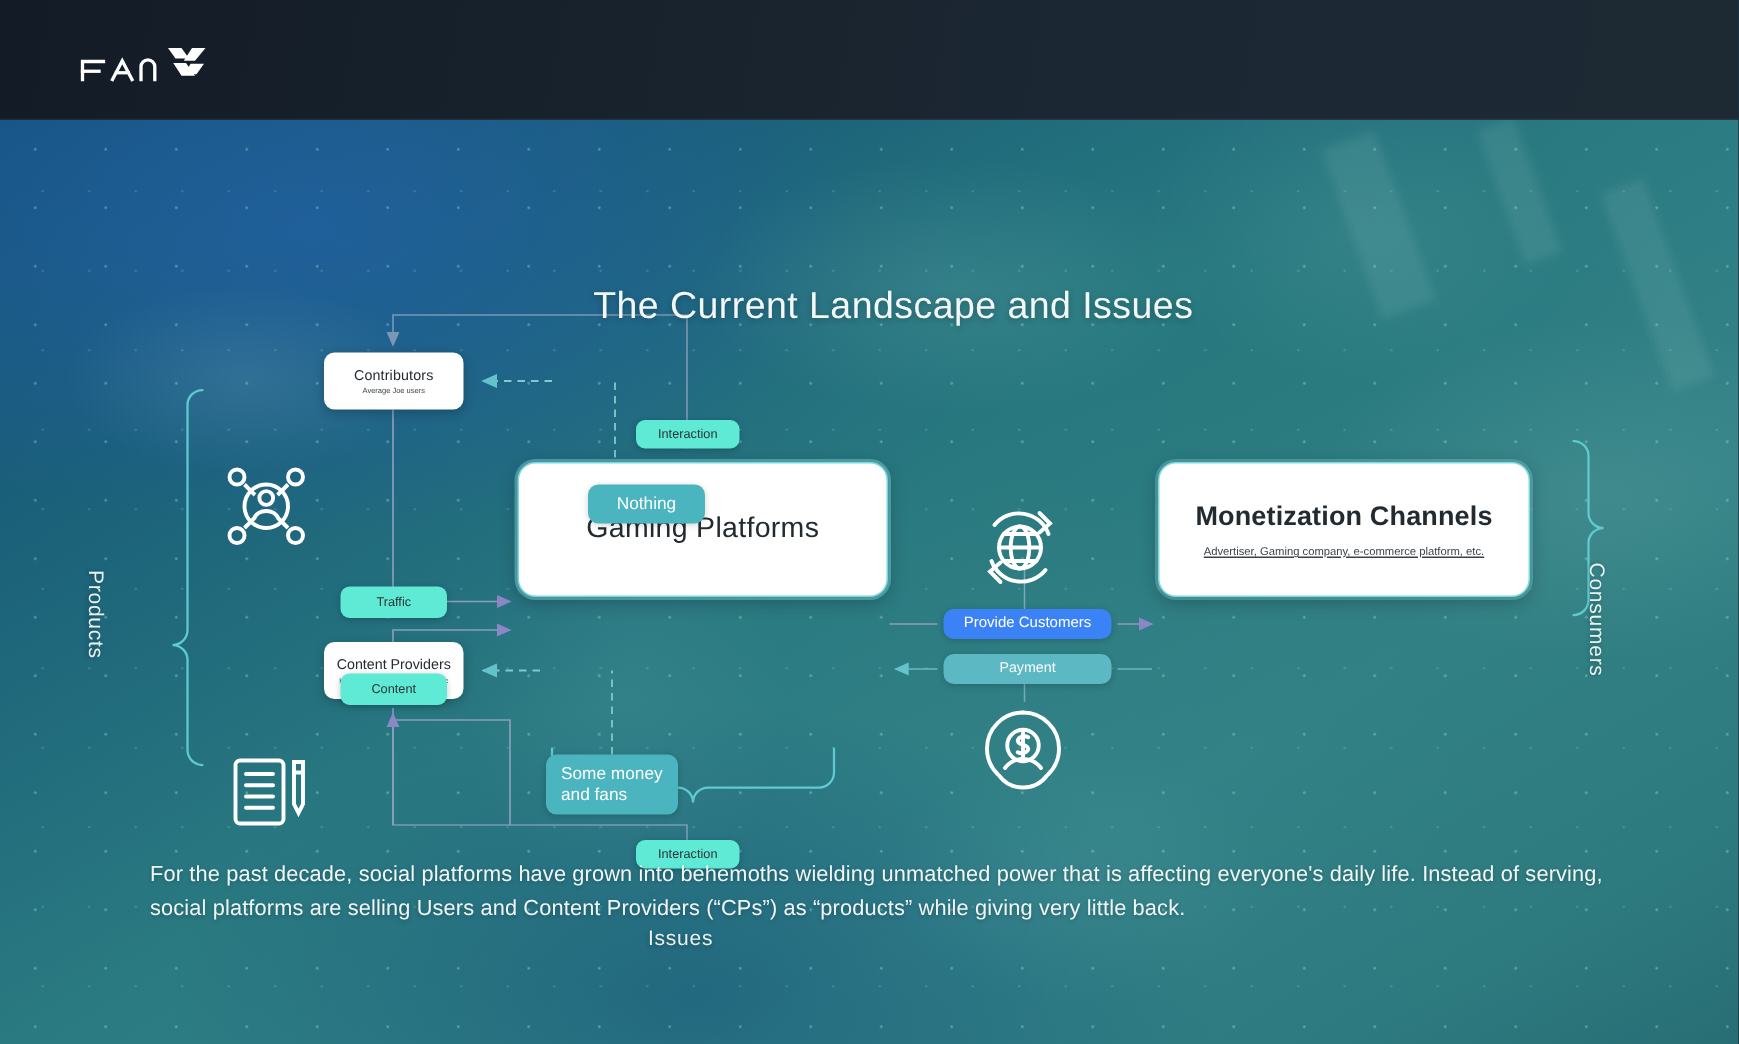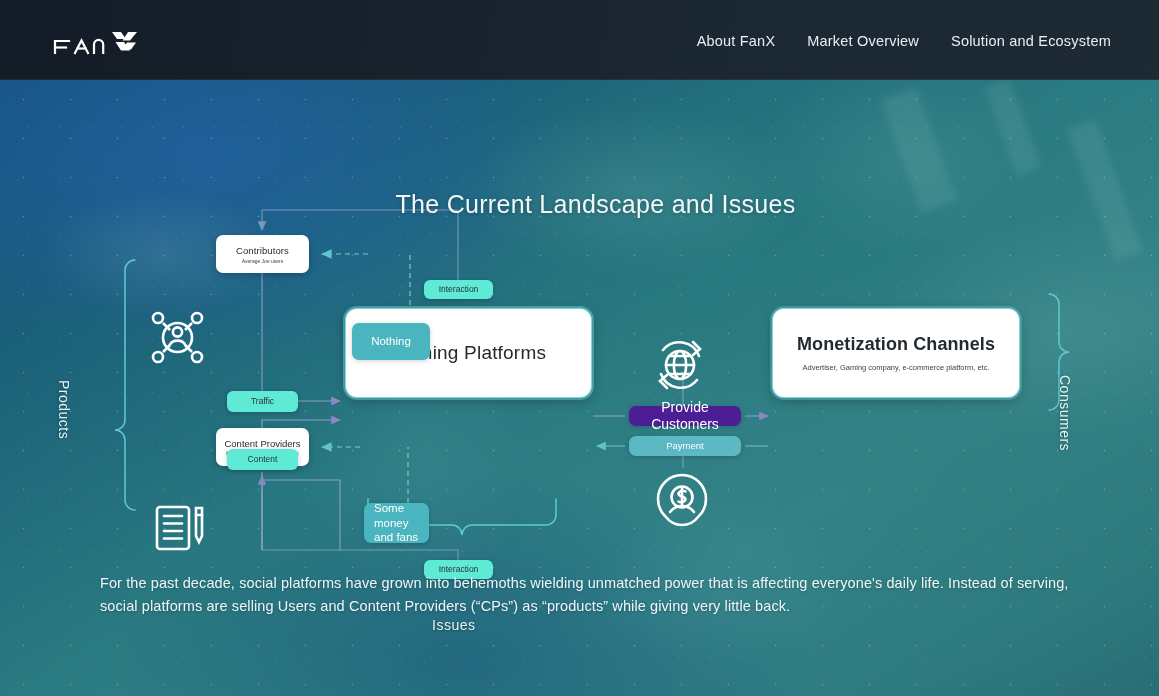--- a/index.html
+++ b/index.html
@@ -100,36 +100,36 @@
     box-shadow:0 0 0 2px rgba(120,215,220,.45), 0 3px 12px rgba(0,0,0,.25);
   }
   #node-social .nb-title{ font-size:19px; font-weight:400; letter-spacing:.2px; }
 
   #node-monet{
     left:772px; top:228px; width:248px; height:90px; border-radius:12px;
     border:1px solid rgba(110,210,215,.85);
     box-shadow:0 0 0 2px rgba(120,215,220,.35), 0 3px 12px rgba(0,0,0,.25);
   }
   #node-monet .nb-title{ font-size:18px; letter-spacing:.1px;font-weight:bold; }
-  #node-monet .nb-sub{ font-size:7.5px; margin-top:8px; }
+  #node-monet .nb-sub{ font-size:7.5px; margin-top:8px;text-decoration:underline; }
 
   
   .chip{
     position:absolute; display:flex; align-items:center; justify-content:center;
     text-align:center; border-radius:6px; z-index:19; line-height:1.25;
   }
   .chip.white{ background:#5eead4; color:#2b3338; box-shadow:0 1px 5px rgba(0,0,0,.22); font-size:8.5px; }
   .chip.teal{ background:#4ab4bf; color:#ffffff; box-shadow:0 1px 5px rgba(0,0,0,.18); font-size:11.5px; }
-  .chip.purple{ background:#4c1d95; color:#ffffff; box-shadow:0 1px 5px rgba(0,0,0,.18); font-size:14px; }
+  .chip.purple{ background:#3b82f6; color:#ffffff; box-shadow:0 1px 5px rgba(0,0,0,.18); font-size:10px; }
 
   #chip-interaction-top{ left:424px; top:200px; width:69px; height:19px; }
-  #chip-nothing{ left:352px; top:243px; width:78px; height:37px; border-radius:7px; }
+  #chip-nothing{ left:392px; top:243px; width:78px; height:26px; border-radius:7px; }
   #chip-traffic{ left:227px; top:311px; width:71px; height:21px; }
   #chip-content{ left:227px; top:369px; width:71px; height:21px; }
-  #chip-somemoney{ left:364px; top:423px; width:65px; height:40px; border-radius:7px; flex-direction:column; }
+  #chip-somemoney{ left:364px; top:423px; width:88px; height:40px; border-radius:7px; flex-direction:column; }
   #chip-somemoney span{ display:block; width:100%; text-align:left; padding-left:10px; }
   #chip-interaction-bot{ left:424px; top:480px; width:69px; height:19px; }
   #chip-provide{ left:629px; top:326px; width:112px; height:20px; border-radius:7px; }
   #chip-payment{ left:629px; top:356px; width:112px; height:20px; border-radius:7px; background:#5cb8c2; font-size:9.5px; }
 
   
   .sidelabel{
     position:absolute; color:#e8f2f3; font-size:14px; letter-spacing:.5px;
     white-space:nowrap; z-index:18; text-shadow:0 1px 3px rgba(0,0,0,.3);
   }
@@ -172,25 +172,20 @@
 
         <g fill="#ffffff">
           <polygon points="60,4 69,4 74,11 65,11"></polygon>
           <polygon points="76,4 85,4 78,12.5 70.5,12.5"></polygon>
           <polygon points="63.5,14 72,14 78,22.5 69,22.5"></polygon>
           <polygon points="75,14.5 84,14.5 79,21.5 71,21.5"></polygon>
         </g>
       </svg>
     </div>
 
-    <nav class="nav">
-      <a href="#">About FanX</a>
-      <a href="#">Market Overview</a>
-      <a href="#">Solution and Ecosystem</a>
-    </nav>
   </div>
 
   <div class="bg">
     <div class="streak" style="left:900px; top:10px; width:38px; height:120px;"></div>
     <div class="streak" style="left:1000px; top:0px; width:26px; height:95px;"></div>
     <div class="streak" style="left:1090px; top:40px; width:30px; height:140px;"></div>
   </div>
 
   <div class="title">The Current Landscape and Issues</div>
 

